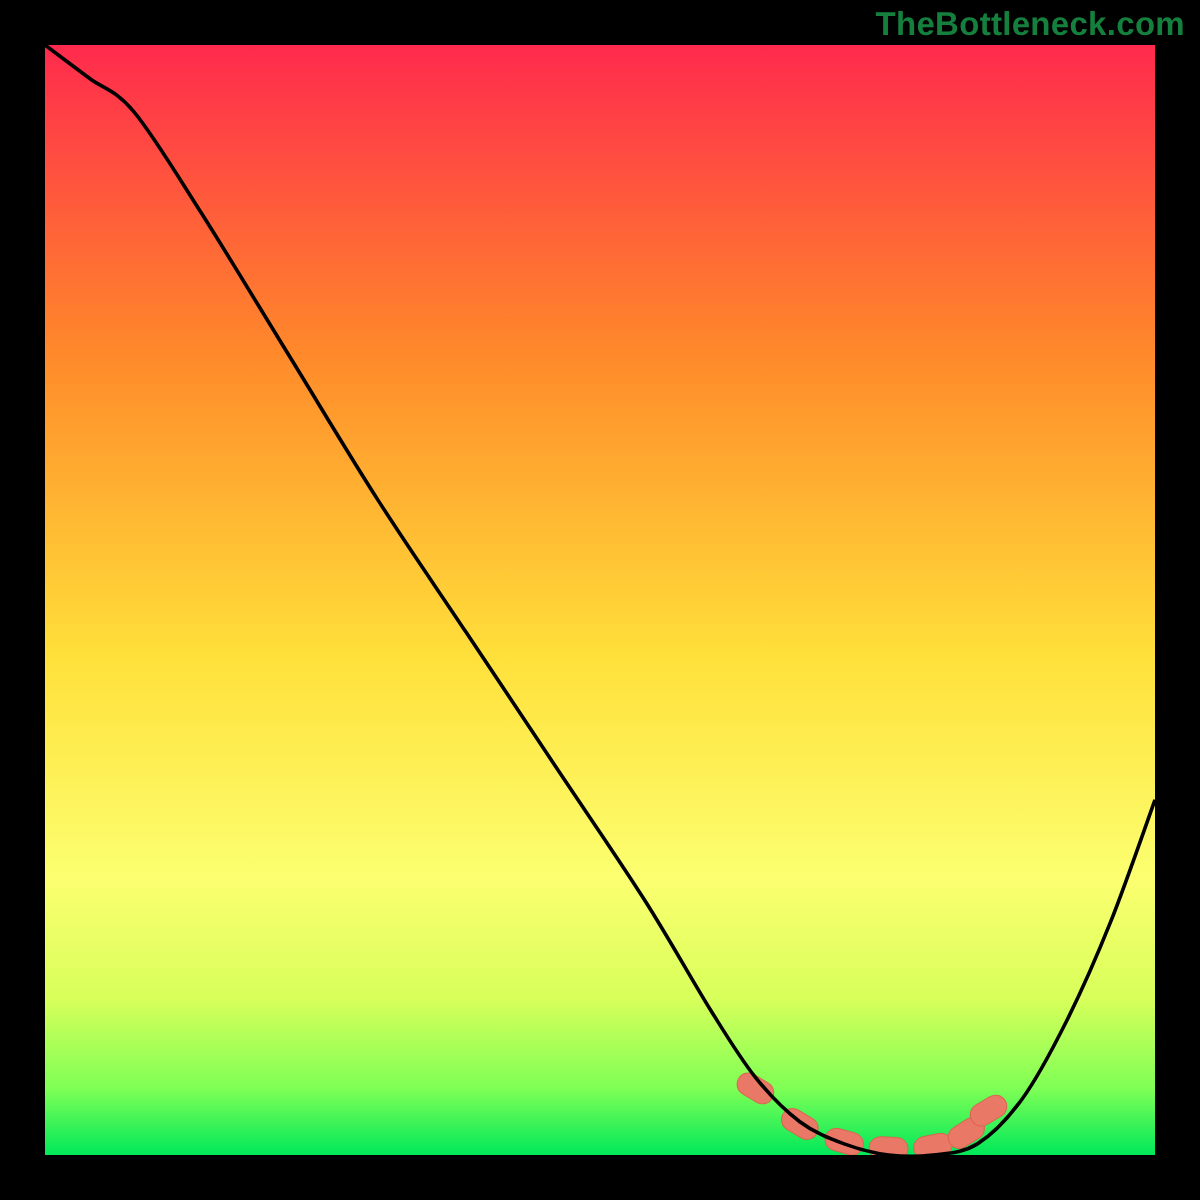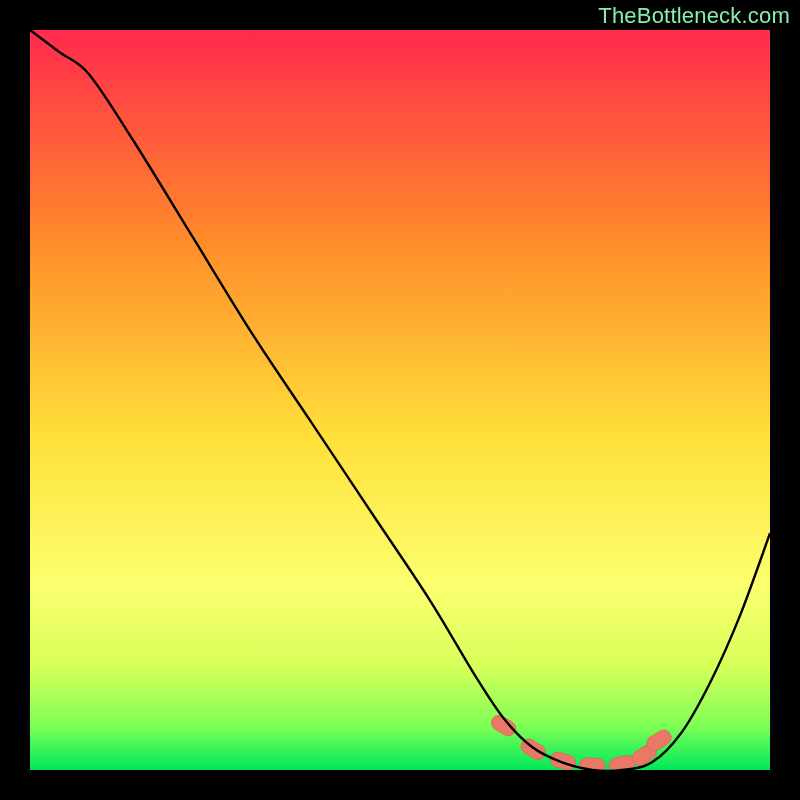--- a/index.html
+++ b/index.html
@@ -23,22 +23,22 @@
     top: 30px;
     width: 740px;
     height: 740px;
   }
   .watermark {
     position: absolute;
     top: 3px;
     right: 10px;
     font-family: Arial, Helvetica, sans-serif;
     font-size: 22px;
-    font-weight: 400;
-    color: #86efac;
+    font-weight: 700;
+    color: #15803d;
     letter-spacing: 0.2px;
   }
   svg { display: block; }
 </style>
 </head>
 <body>
 
 <div class="frame">
 
   <div class="plot-area">

